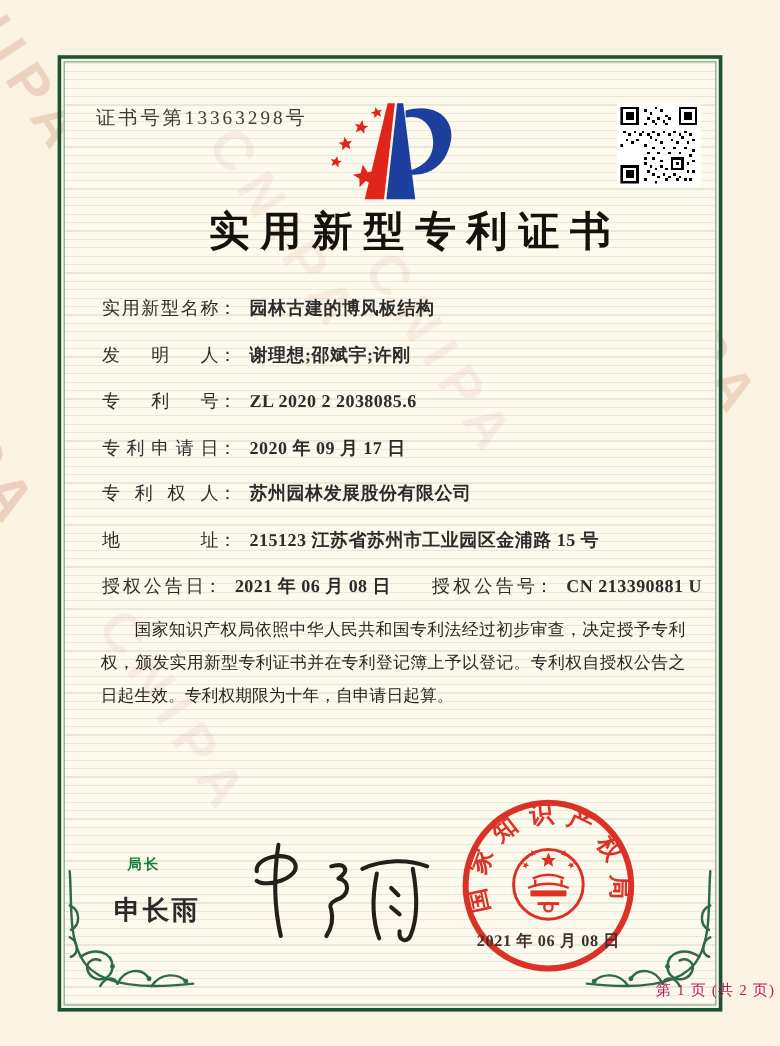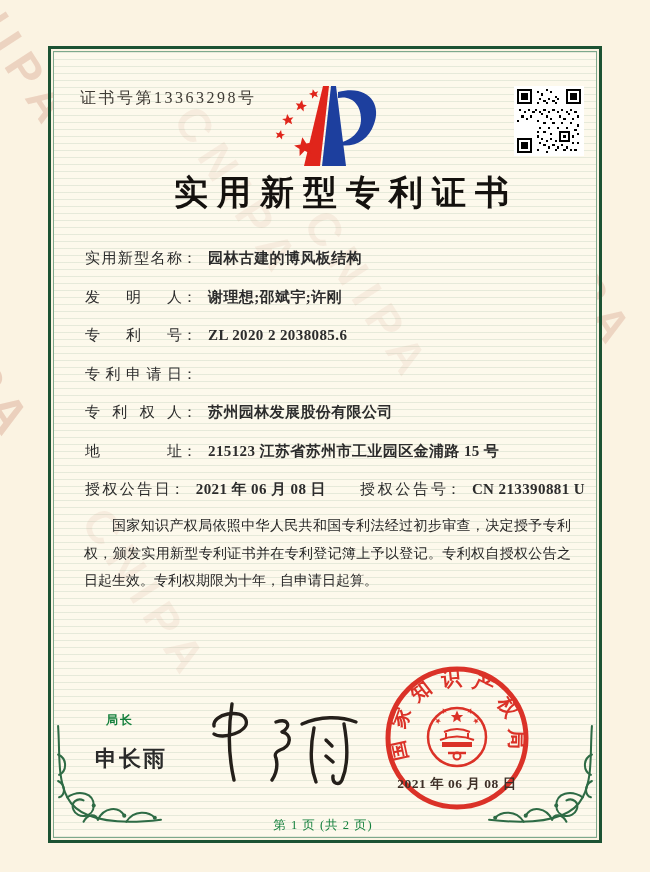--- a/index.html
+++ b/index.html
@@ -84,21 +84,21 @@
   .seal-arc  { font-family:"Liberation Serif",serif; font-weight:bold;
                font-size:20px; fill:#d9261c; }
   .seal-date { font-family:"Liberation Serif",serif; font-weight:bold;
                font-size:13.5px; fill:#33241c; letter-spacing:.5px; }
   
   .flourish { position:absolute; z-index:3; }
   .fl-left  { left:53px;  top:724px; }
   .fl-right { left:485px; top:724px; transform:scaleX(-1); }
   .footer {
     position:absolute; left:0; right:4px; top:817px; z-index:4;
-    text-align:center; font-size:12.5px; letter-spacing:1px; color:#15803d;
+    text-align:right; font-size:12.5px; letter-spacing:1px; color:#be185d;
   }
 </style>
 </head>
 <body>
 
 <div class="page">
 
   <span class="wm wm-a">CNIPA</span>
   <span class="wm wm-b">CNIPA</span>
   <span class="wm wm-c">CNIPA</span>
@@ -197,20 +197,21 @@
         <span class="fvalue">谢理想;邵斌宇;许刚</span>
     </div>
     <div class="frow">
       <span class="flabel">专利号</span>
         <span class="fcolon">：</span>
         <span class="fvalue">ZL 2020 2 2038085.6</span>
     </div>
     <div class="frow">
       <span class="flabel">专利申请日</span>
         <span class="fcolon">：</span>
+        <span class="fvalue">2020 年 09 月 17 日</span>
     </div>
     <div class="frow">
       <span class="flabel">专利权人</span>
         <span class="fcolon">：</span>
         <span class="fvalue">苏州园林发展股份有限公司</span>
     </div>
     <div class="frow">
       <span class="flabel">地址</span>
         <span class="fcolon">：</span>
         <span class="fvalue">215123 江苏省苏州市工业园区金浦路 15 号</span>

